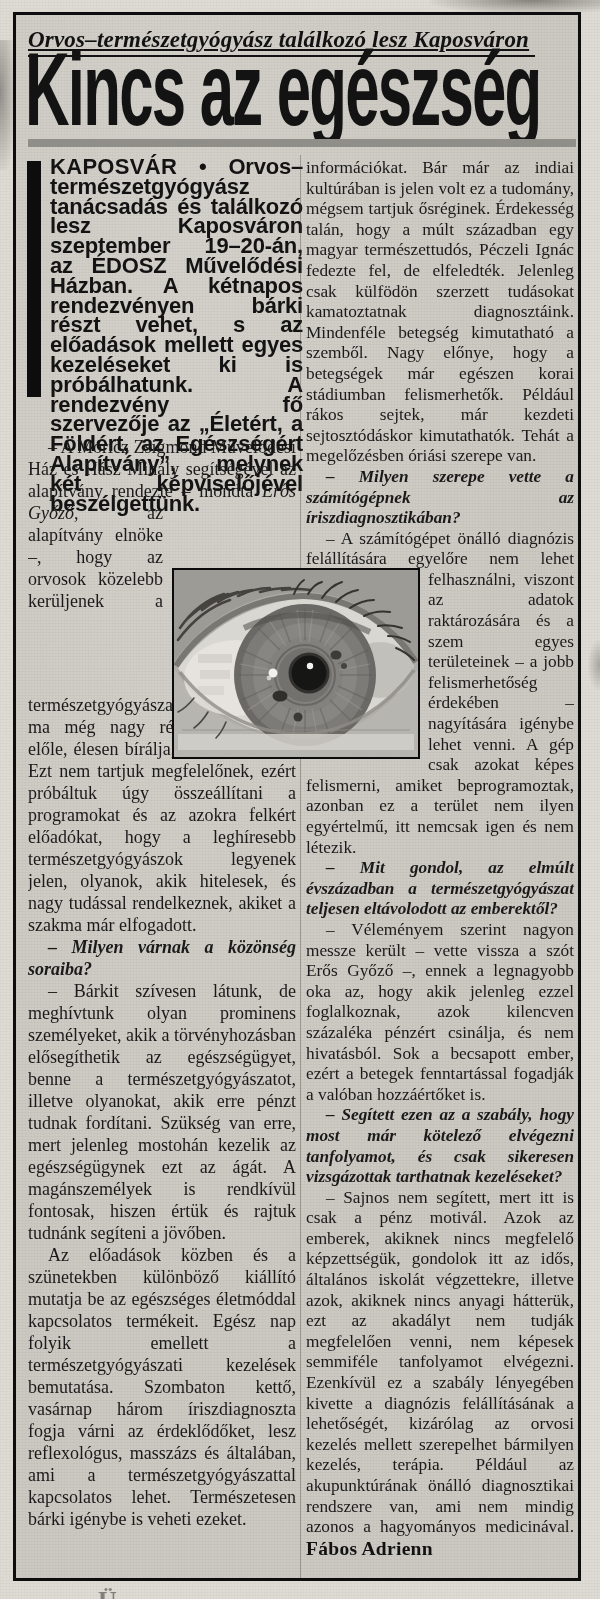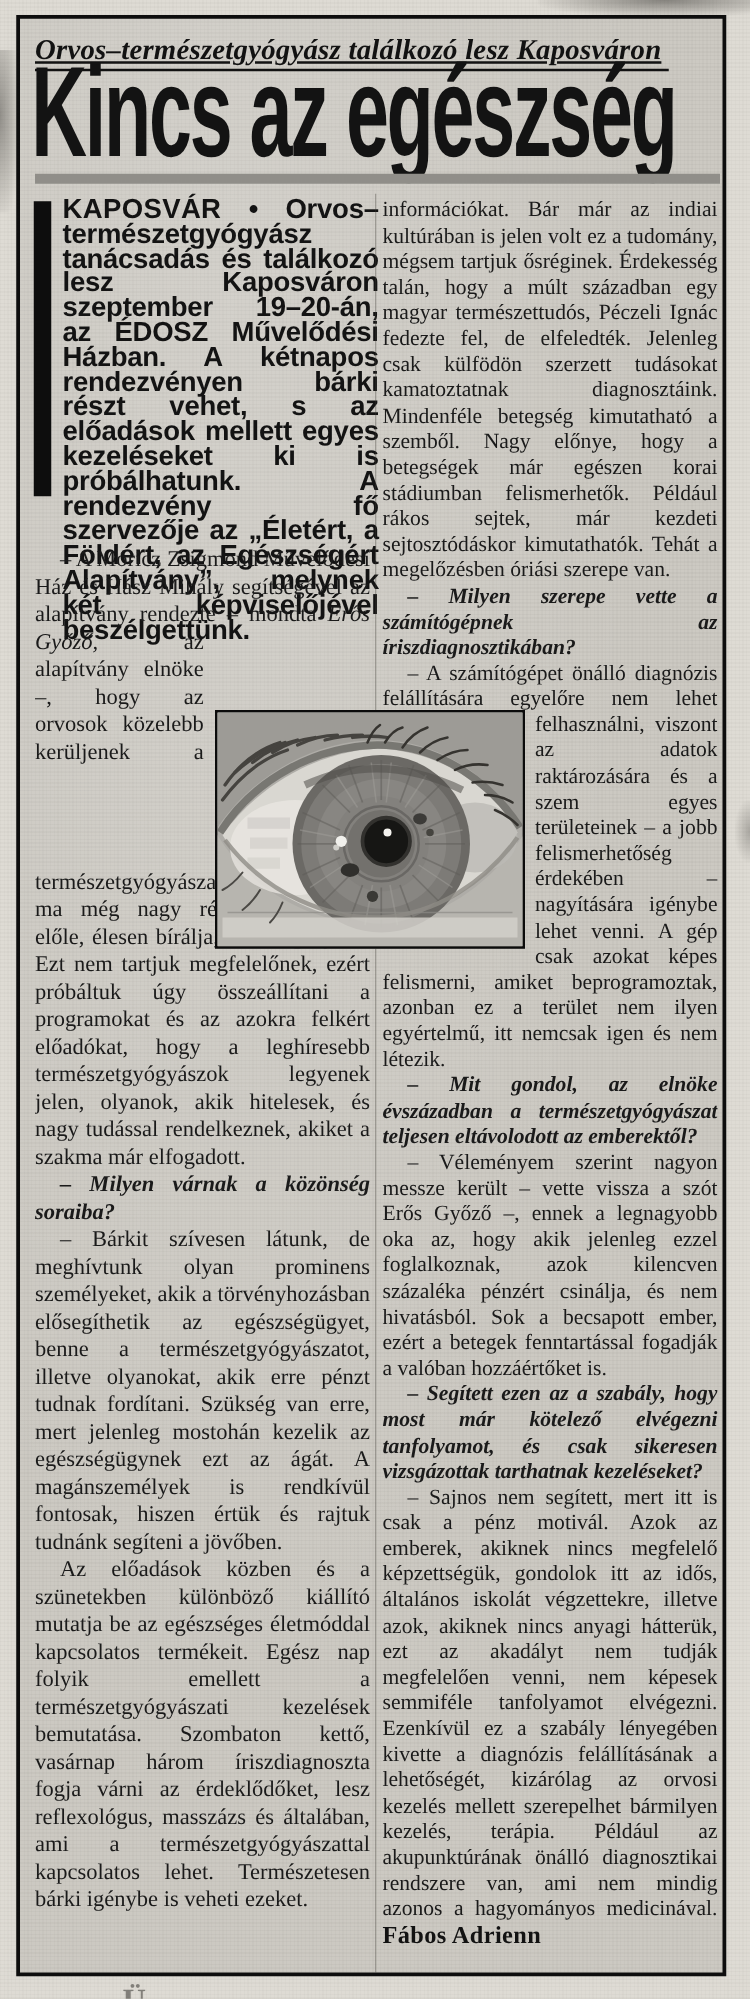--- a/index.html
+++ b/index.html
@@ -105,21 +105,21 @@
     <p class="q">– Milyen várnak a közönség soraiba?</p>
     <p>– Bárkit szívesen látunk, de meghívtunk olyan prominens személyeket, akik a törvényhozásban elősegíthetik az egészségügyet, benne a természetgyógyászatot, illetve olyanokat, akik erre pénzt tudnak fordítani. Szükség van erre, mert jelenleg mostohán kezelik az egészségügynek ezt az ágát. A magánszemélyek is rendkívül fontosak, hiszen értük és rajtuk tudnánk segíteni a jövőben.</p>
     <p>Az előadások közben és a szünetekben különböző kiállító mutatja be az egészséges életmóddal kapcsolatos termékeit. Egész nap folyik emellett a természetgyógyászati kezelések bemutatása. Szombaton kettő, vasárnap három íriszdiagnoszta fogja várni az érdeklődőket, lesz reflexológus, masszázs és általában, ami a természetgyógyászattal kapcsolatos lehet. Természetesen bárki igénybe is veheti ezeket.</p>
 
   </div>
 
   <div class="col col-right">
     <p class="noindent">információkat. Bár már az indiai kultúrában is jelen volt ez a tudomány, mégsem tartjuk ősréginek. Érdekesség talán, hogy a múlt században egy magyar természettudós, Péczeli Ignác fedezte fel, de elfeledték. Jelenleg csak külfödön szerzett tudásokat kamatoztatnak diagnosztáink. Mindenféle betegség kimutatható a szemből. Nagy előnye, hogy a betegségek már egészen korai stádiumban felismerhetők. Például rákos sejtek, már kezdeti sejtosztódáskor kimutathatók. Tehát a megelőzésben óriási szerepe van.</p>
     <p class="q">– Milyen szerepe vette a számítógépnek az íriszdiagnosztikában?</p>
     <p><span>– A számítógépet önálló diagnózis felállítására egyelőre nem lehet felhasználni, viszont</span><span class="wrapL"></span><span> az adatok raktározására és a szem egyes területeinek – a jobb felismerhetőség érdekében – nagyítására igénybe lehet venni. A gép csak azokat képes felismerni, amiket beprogramoztak, azonban ez a terület nem ilyen egyértelmű, itt nemcsak igen és nem létezik.</span></p>
-    <p class="q">– Mit gondol, az elnöke évszázadban a természetgyógyászat teljesen eltávolodott az emberektől?</p>
+    <p class="q">– Mit gondol, az elmúlt évszázadban a természetgyógyászat teljesen eltávolodott az emberektől?</p>
     <p>– Véleményem szerint nagyon messze került – vette vissza a szót Erős Győző –, ennek a legnagyobb oka az, hogy akik jelenleg ezzel foglalkoznak, azok kilencven százaléka pénzért csinálja, és nem hivatásból. Sok a becsapott ember, ezért a betegek fenntartással fogadják a valóban hozzáértőket is.</p>
     <p class="q">– Segített ezen az a szabály, hogy most már kötelező elvégezni tanfolyamot, és csak sikeresen vizsgázottak tarthatnak kezeléseket?</p>
     <p>– Sajnos nem segített, mert itt is csak a pénz motivál. Azok az emberek, akiknek nincs megfelelő képzettségük, gondolok itt az idős, általános iskolát végzettekre, illetve azok, akiknek nincs anyagi hátterük, ezt az akadályt nem tudják megfelelően venni, nem képesek semmiféle tanfolyamot elvégezni. Ezenkívül ez a szabály lényegében kivette a diagnózis felállításának a lehetőségét, kizárólag az orvosi kezelés mellett szerepelhet bármilyen kezelés, terápia. Például az akupunktúrának önálló diagnosztikai rendszere van, ami nem mindig azonos a hagyományos medicinával. Ezzel tulajdonképpen a természetgyógyászat hatékonyságát is csökkentette ez a szabály.</p>
   </div>
 
   <figure class="photo">
     <svg viewBox="0 0 244 187" preserveAspectRatio="none">
       <rect x="0" y="0" width="244" height="187" fill="#aeaca7"></rect>
 
       <path d="M0,0 H244 V90 C220,54 180,22 128,22 C80,22 30,48 0,92 Z" fill="#9d9b96"></path>

